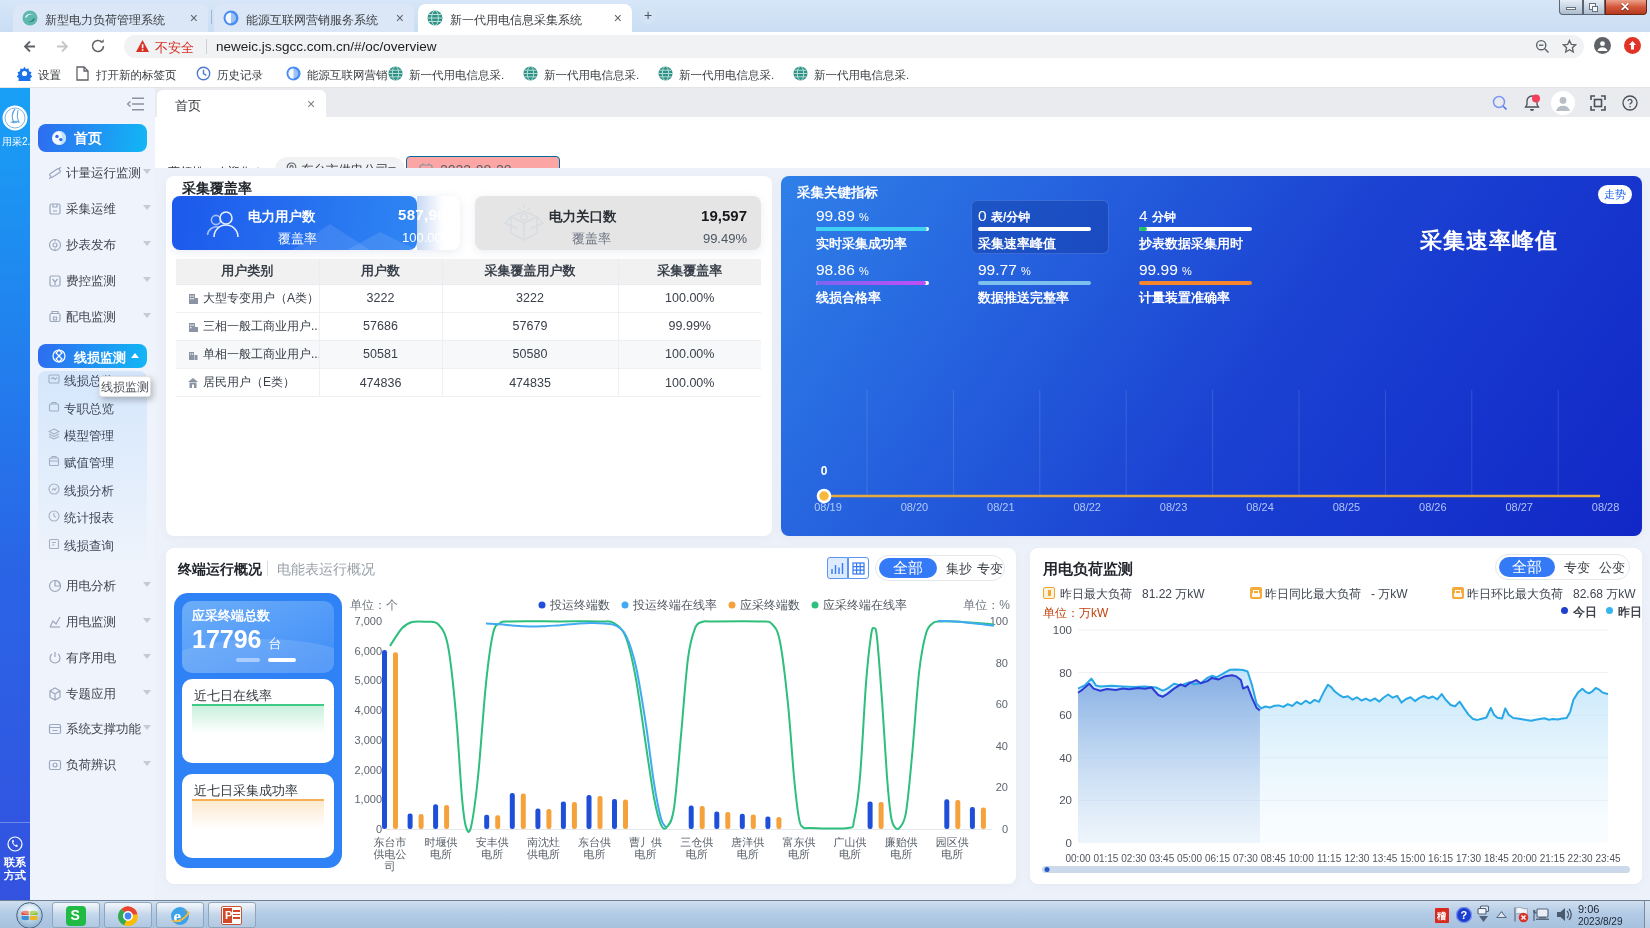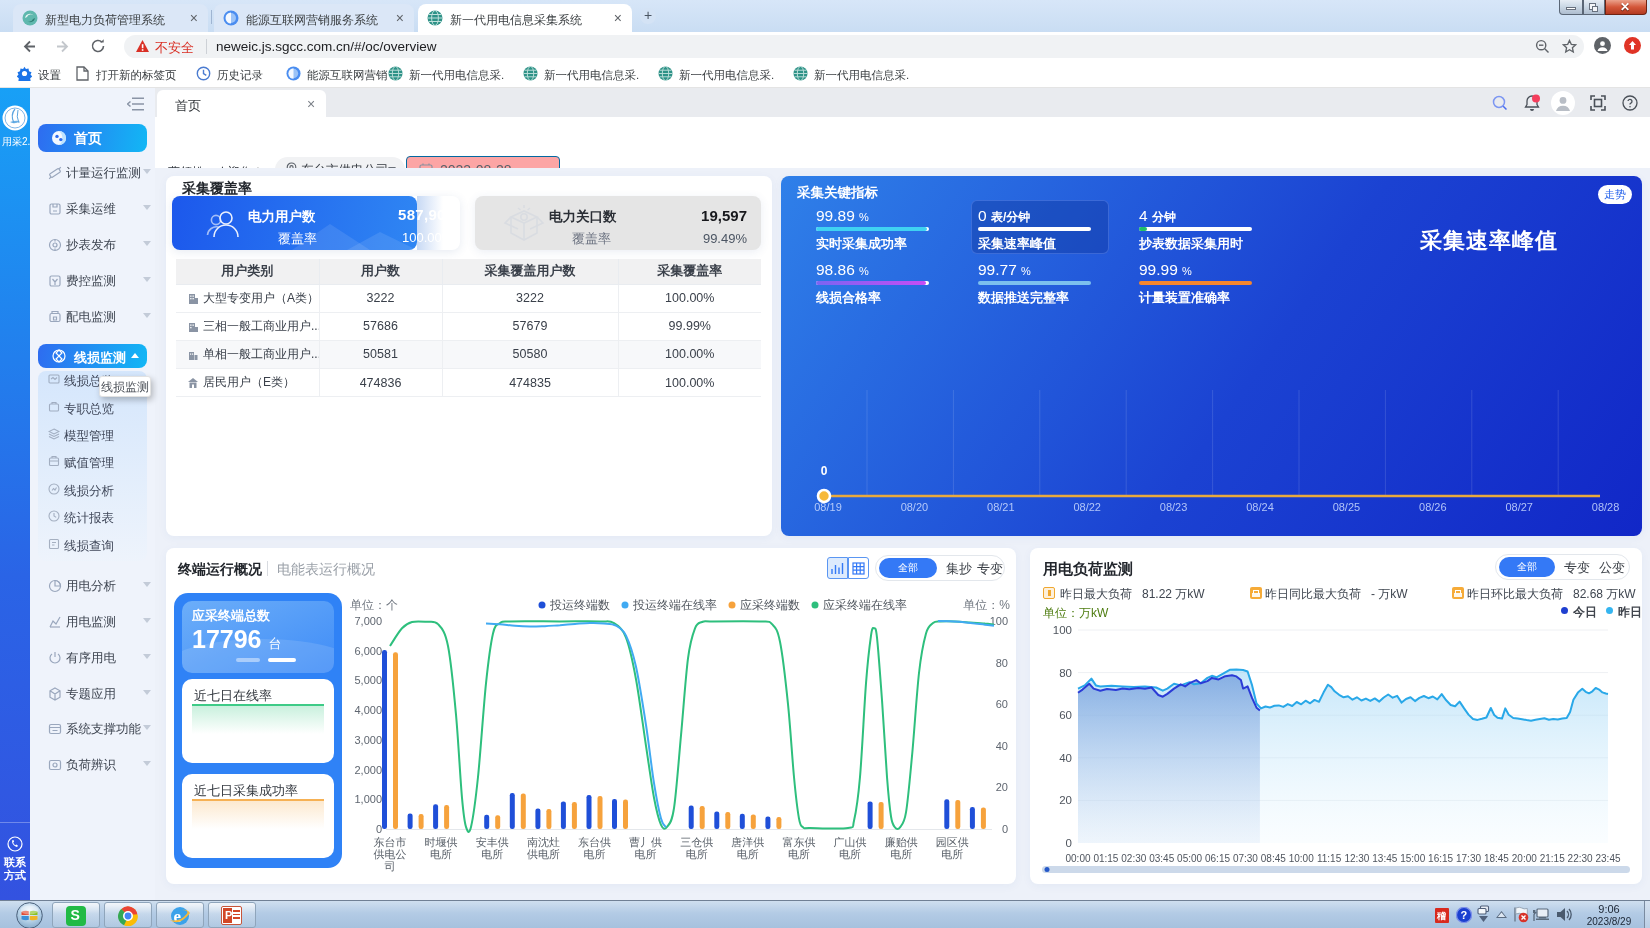--- a/index.html
+++ b/index.html
@@ -49,21 +49,21 @@
   .tbl th { background:#f1f1f2; font-weight:bold; height:25px; border:1px solid #e9ecf0; border-top:none; font-size:13px; white-space:nowrap; }
   .tbl td { height:28.2px; text-align:center; border:1px solid #edeff2; white-space:nowrap; overflow:hidden; font-size:12.5px; }
   .tbl .c1 { text-align:left; padding-left:27px; position:relative; font-size:12px; }
   .tbl tr.alt td { background:#f7f8fa; }
   .tbl tr.tot td { background:#f1f2f4; }
   .tbl th:first-child, .tbl td:first-child { border-left:none; }
   .tbl th:last-child, .tbl td:last-child { border-right:none; }
 
   .pillgroup { position:absolute; height:26px; background:#fff; border:1px solid #e3e7ec; border-radius:14px; }
   .pill-on { position:absolute; top:2px; height:20px; background:#3479f6; border-radius:11px; color:#fff;
-     font-size:10px; text-align:center; line-height:20px; }
+     font-size:15px; text-align:center; line-height:20px; }
   .pill-off { position:absolute; top:4px; font-size:13px; color:#3c4148; }
 
   
   #taskbar { position:absolute; left:0; top:900px; width:1650px; height:28px;
     background:linear-gradient(#cfdfef,#b3cbe5 45%,#a6c1de); border-top:1px solid #708094; }
   .tbtn { position:absolute; top:1px; width:48px; height:26px; border:1px solid #8fa5bb; border-radius:3px;
     background:linear-gradient(rgba(255,255,255,0.75),rgba(255,255,255,0.25) 45%,rgba(190,210,230,0.4)); }
 </style>
 </head>
 <body>
@@ -700,21 +700,21 @@
       <div class="abs" style="left:220px;top:39px;width:12px;height:12px;border-radius:2px;background:#f6ab38;">
           <div class="abs" style="left:3px;top:2.5px;width:6px;height:4px;border:1px solid #fff;border-bottom:none;"></div>
           <div class="abs" style="left:2px;top:6px;width:8px;height:4px;background:#fff;opacity:.9;"></div>
         </div>
       <span class="abs" style="left:235px;top:38px;font-size:12px;color:#3f4650;">昨日同比最大负荷&nbsp;&nbsp;&nbsp;- 万kW</span>
       <div class="abs" style="left:422px;top:39px;width:12px;height:12px;border-radius:2px;background:#f6ab38;">
           <div class="abs" style="left:3px;top:2.5px;width:6px;height:4px;border:1px solid #fff;border-bottom:none;"></div>
           <div class="abs" style="left:2px;top:6px;width:8px;height:4px;background:#fff;opacity:.9;"></div>
         </div>
       <span class="abs" style="left:437px;top:38px;font-size:12px;color:#3f4650;white-space:nowrap;">昨日环比最大负荷&nbsp;&nbsp;&nbsp;82.68 万kW</span>
-      <div class="abs" style="left:13px;top:57px;font-size:12px;color:#4d7c0f;">单位：万kW</div>
+      <div class="abs" style="left:13px;top:57px;font-size:12px;color:#c2410c;">单位：万kW</div>
       <div class="abs" style="left:531px;top:59px;width:7px;height:7px;border-radius:4px;background:#1f3fd0;"></div>
       <span class="abs" style="left:543px;top:56px;font-size:12px;color:#40454d;font-weight:bold;">今日</span>
       <div class="abs" style="left:576px;top:59px;width:7px;height:7px;border-radius:4px;background:#35b5f0;"></div>
       <span class="abs" style="left:588px;top:56px;font-size:12px;color:#40454d;font-weight:bold;">昨日</span>
       <svg class="abs" style="left:10px;top:72px" width="602" height="264" viewBox="0 0 602 264">
 <defs>
 <linearGradient id="g4y" x1="0" y1="0" x2="0" y2="1">
               <stop offset="0%" stop-color="rgba(150,210,245,0.55)"></stop>
               <stop offset="100%" stop-color="rgba(235,248,255,0.25)"></stop>
             </linearGradient>
@@ -838,17 +838,17 @@
         <rect x="5" y="2" width="11" height="8" rx="1" fill="#e8eef6" stroke="#5a6a7c" stroke-width="1.2"></rect>
         <rect x="7" y="10" width="7" height="1.5" fill="#5a6a7c"></rect>
         <rect x="4" y="11.5" width="13" height="1.5" fill="#5a6a7c"></rect>
         <path d="M2 14 v-6 a2.5 2.5 0 0 1 2.5-2.5" fill="none" stroke="#5a6a7c" stroke-width="1.3"></path>
         <rect x="1" y="3" width="2.4" height="3" fill="#5a6a7c"></rect>
       </svg>
     <svg class="abs" style="left:1556px;top:5px" width="17" height="17" viewBox="0 0 17 17" fill="#4a5a6e">
         <path d="M1 6 h3.5 L9 2 v13 L4.5 11 H1 Z"></path>
         <path d="M11 5 a5 5 0 0 1 0 7 M13 3 a8 8 0 0 1 0 11" stroke="#4a5a6e" stroke-width="1.3" fill="none"></path>
       </svg>
-    <div class="abs" style="left:1578px;top:2px;width:62px;text-align:center;font-size:11px;color:#1b2533;line-height:12px;">9:06<br><span style="font-size:10px;">2023/8/29</span></div>
+    <div class="abs" style="left:1578px;top:2px;width:62px;font-size:11px;color:#1b2533;line-height:12px;">9:06<br><span style="font-size:10px;">2023/8/29</span></div>
 
     <div class="abs" style="left:1644px;top:0;width:6px;height:28px;background:linear-gradient(#d5e2f0,#b9cde4);border-left:1px solid #7a8ba0;"></div>
   </div>
 </div>
 
 </body></html>

